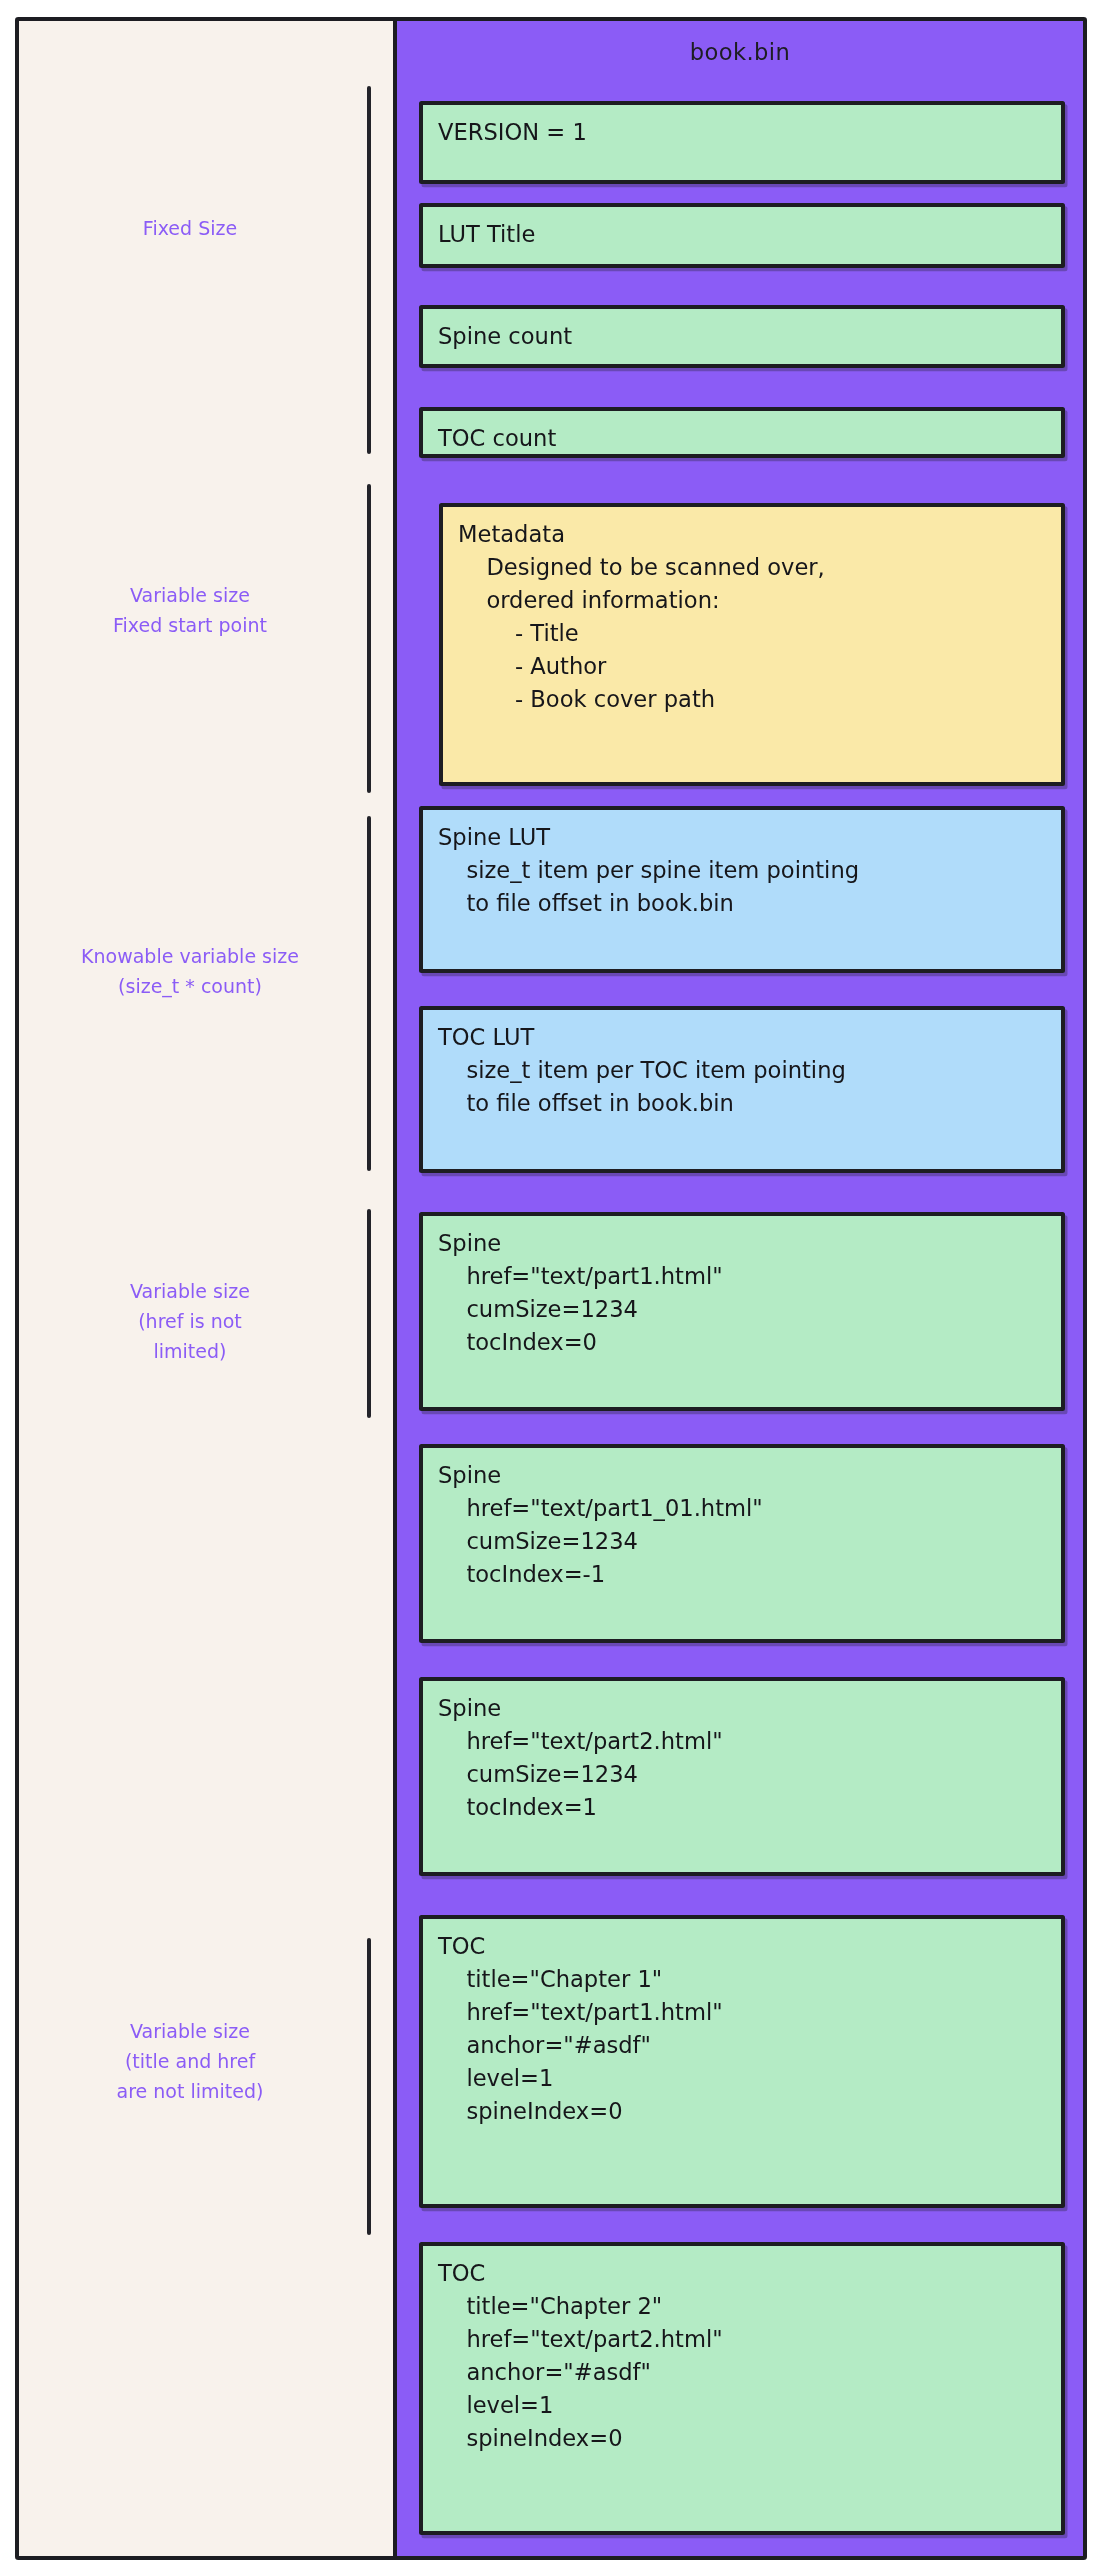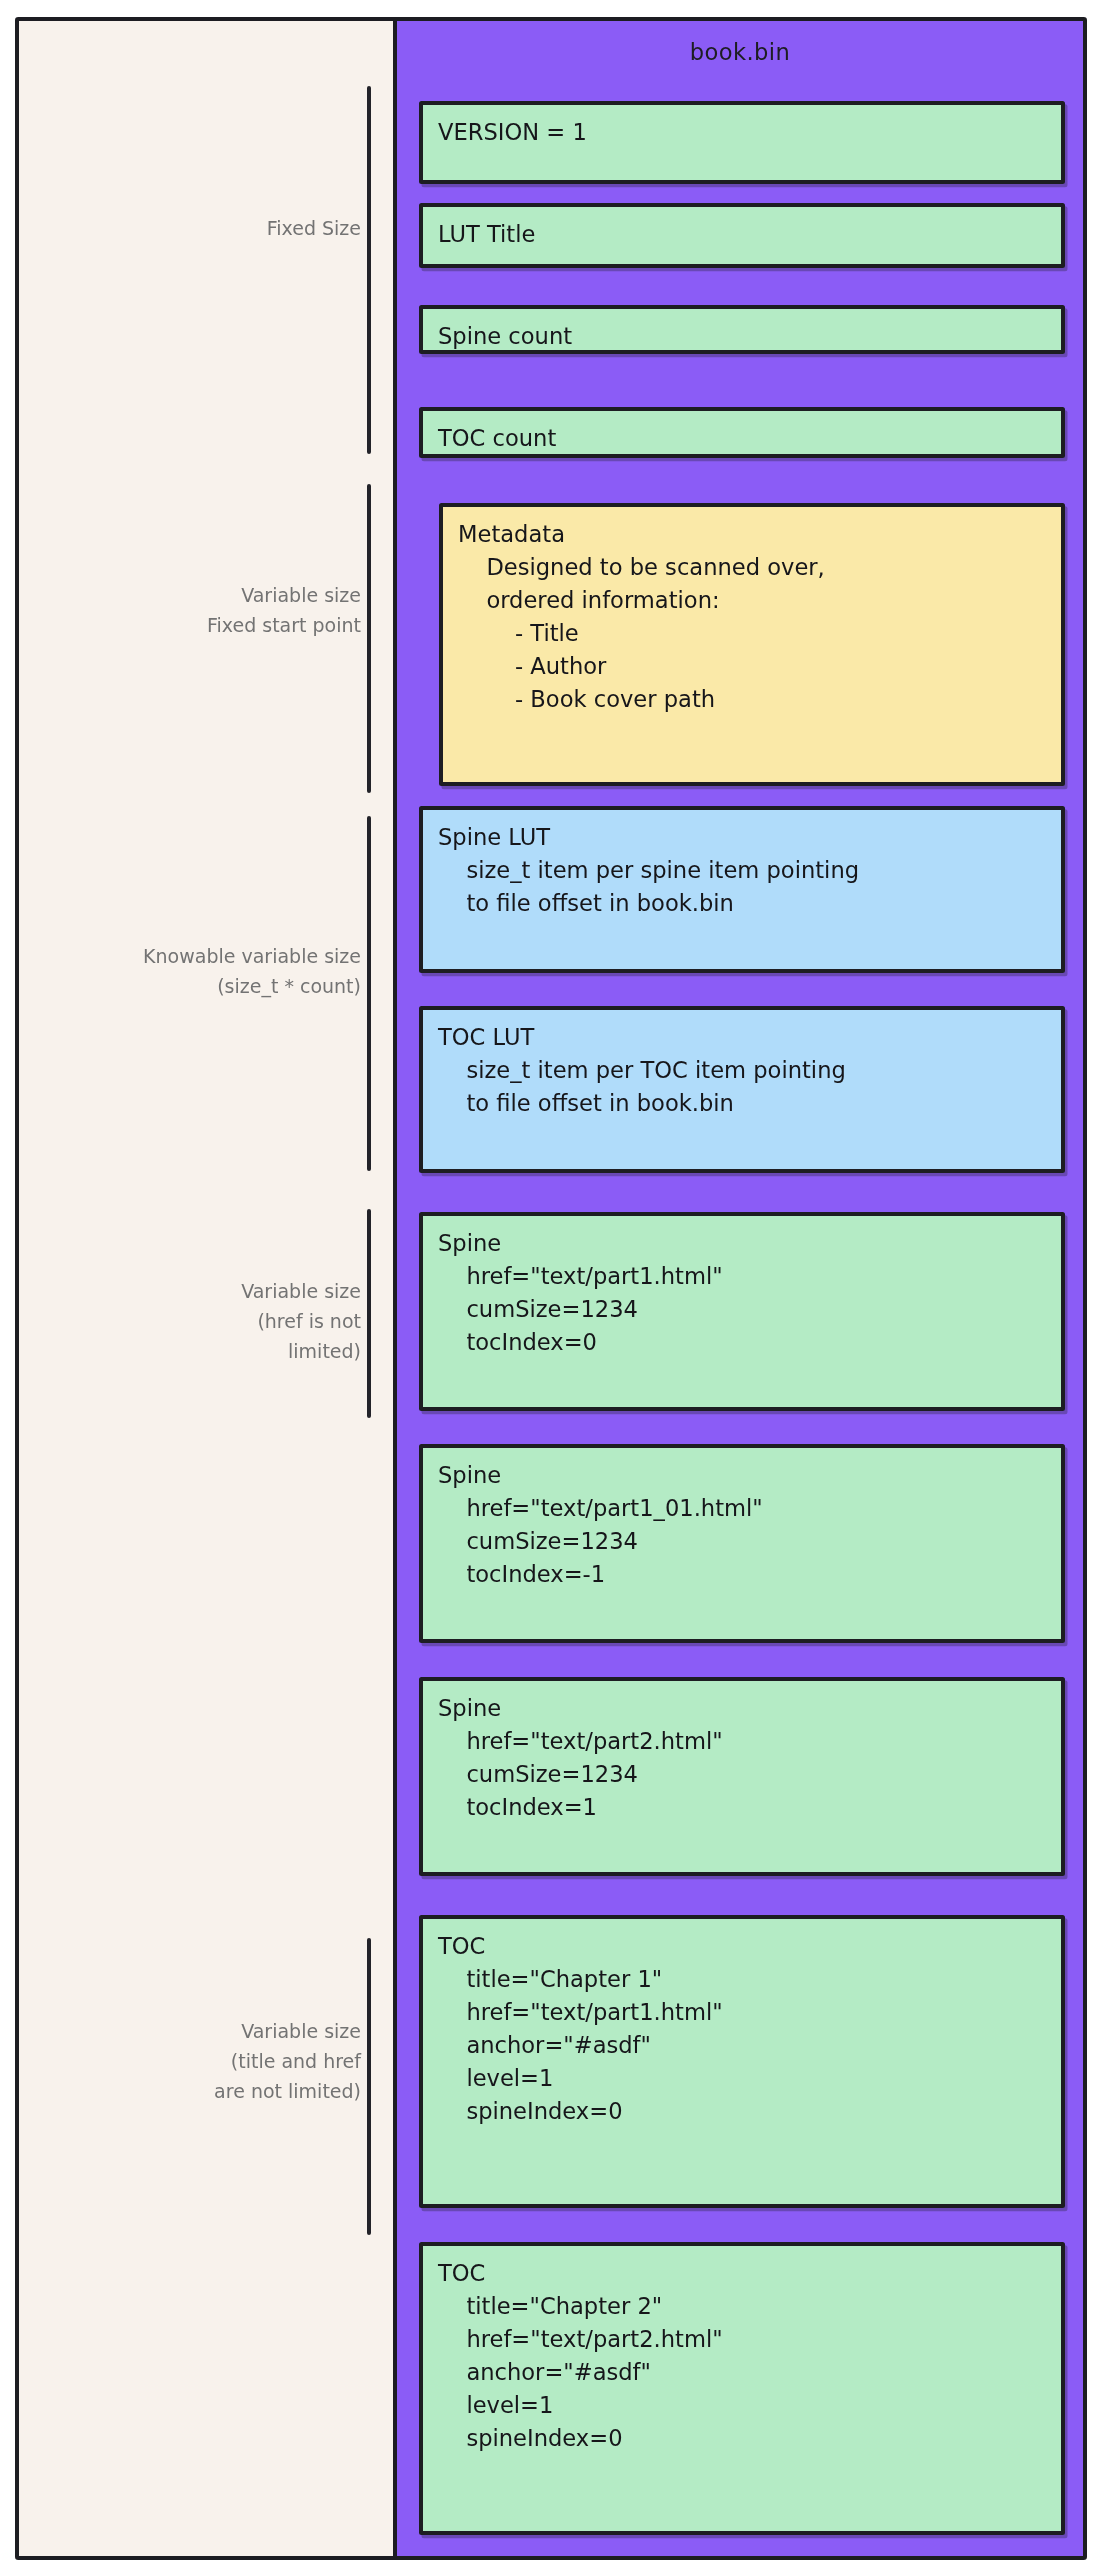--- a/index.html
+++ b/index.html
@@ -38,25 +38,25 @@
     width: 378px;
     flex: 0 0 378px;
     background: #f8f2ec;
     box-sizing: border-box;
     border-right: 4.2px solid #1d1d22;
   }
   .left-label {
     position: absolute;
     left: 0;
     right: 32px;
-    text-align: right;
+    text-align: center;
     font-family: "DejaVu Sans", sans-serif;
     font-size: 19px;
     line-height: 30px;
-    color: #737373;
+    color: #8b5cf6;
     white-space: pre-line;
   }
   .bracket {
     position: absolute;
     right: 22px;
     width: 4.2px;
     background: #232329;
     border-radius: 2.5px;
   }
 
@@ -134,21 +134,21 @@
       <div class="file-title">book.bin</div>
 
       <div class="block green" style="top:80px; height:83px;">
         <span class="head">VERSION = 1</span>
       </div>
 
       <div class="block green" style="top:182px; height:65px;">
         <span class="head">LUT Title</span>
       </div>
 
-      <div class="block green" style="top:284px; height:49px;">
+      <div class="block green" style="top:284px; height:63px;">
         <span class="head">Spine count</span>
       </div>
 
       <div class="block green" style="top:386px; height:51px;">
         <span class="head">TOC count</span>
       </div>
 
       <div class="block yellow" style="top:482px; height:283px;margin-left:20px;">
         <span class="head">Metadata</span>
         <span class="sub">Designed to be scanned over,</span>

